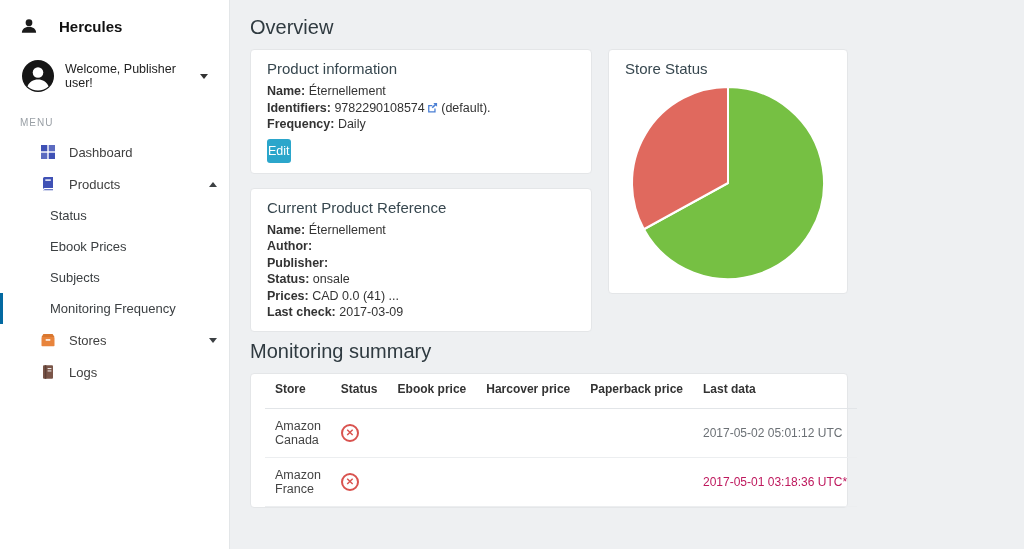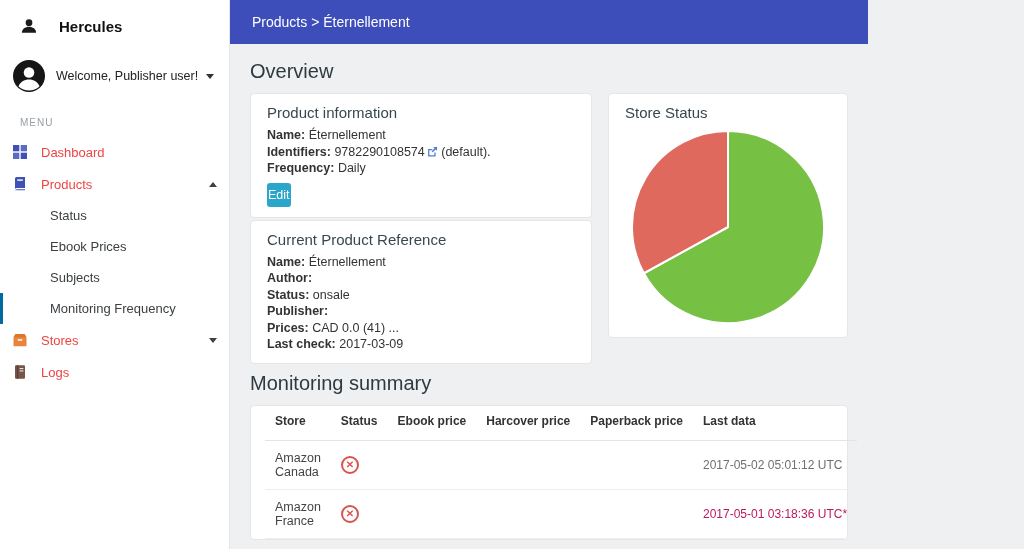--- a/index.html
+++ b/index.html
@@ -3,41 +3,41 @@
 <meta charset="utf-8">
 <style>
   * { box-sizing: border-box; margin: 0; padding: 0; }
   html,body { width:1024px; height:549px; overflow:hidden; }
   body { font-family:"Liberation Sans", sans-serif; background:#eef0f2; }
   .app { display:flex; width:868px; height:549px; }
 
   
   .sidebar { flex:0 0 230px; width:230px; background:#fff; border-right:1px solid #e3e6e8; }
   .brand { display:flex; align-items:center; gap:8px; padding:17px 20px 12px; font-weight:bold; font-size:15px; color:#111; cursor:pointer; }
-  .welcome { display:flex; align-items:center; padding:12px 12px 12px; cursor:pointer; }
+  .welcome { display:flex; align-items:center; padding:12px 21px 12px; cursor:pointer; }
   .avatar { width:34px; height:34px; flex:0 0 34px; }
   .welcome-text { margin-left:10px; font-size:12.5px; color:#222; }
   .menu-label { padding:12px 20px 8px; font-size:10px; color:#9aa0a6; letter-spacing:1px; }
-  .menu-item { display:flex; align-items:center; padding:8px 12px; font-size:13px; color:#ef4444; cursor:pointer; }
+  .menu-item { display:flex; align-items:center; padding:8px 12px; font-size:13px; color:#404040; cursor:pointer;margin-left:28px; }
   .mi-icon { width:16px; height:16px; margin-right:13px; display:inline-flex; }
   .mi-label { flex:0 1 auto; }
   .caret { margin-left:auto; width:0; height:0; border-left:4px solid transparent; border-right:4px solid transparent; }
   .caret-down { border-top:5px solid #3c4043; }
   .caret-up { border-bottom:5px solid #3c4043; }
   .caret-inline { margin-left:8px; width:0; height:0; border-left:4px solid transparent; border-right:4px solid transparent; border-top:5px solid #333; }
   .menu-sub { padding:8px 20px 8px 50px; font-size:13px; color:#3c4043; cursor:pointer; }
   .menu-sub.selected { border-left:3px solid #0369a1; padding-left:47px; }
 
   
   .main { flex:1; display:flex; flex-direction:column; min-width:0; }
   .topbar { flex:0 0 44px; height:44px; background:#3d4eba; color:#fff; display:flex; align-items:center; padding:0 22px; font-size:14px; }
   .content { padding:8px 20px 0; }
   h1 { font-size:20px; font-weight:400; color:#2f3a40; margin:8px 0 10px; }
   .row { display:flex; gap:16px; align-items:flex-start; }
-  .col-left { flex:1; display:flex; flex-direction:column; gap:2px; min-width:0; }
+  .col-left { flex:1; display:flex; flex-direction:column; gap:14px; min-width:0; }
   .card { background:#fff; border:1px solid #e4e6e8; border-radius:4px; padding:10px 16px; }
   .card h2 { font-size:15px; font-weight:400; color:#37474f; margin:0 0 6px; }
   .store-card { flex:0 0 240px; width:240px; }
   .field { font-size:12.5px; color:#333; line-height:16.5px; }
   .flabel { font-weight:bold;text-align:center; }
   .finline-icon { display:inline-flex; vertical-align:-1px; margin-left:2px; cursor:pointer; }
   .btn-edit { margin-top:6px; background:#2ba6cb; color:#fff; border:none; border-radius:3px; padding:5px 1px; font-size:12.5px; font-family:inherit; cursor:pointer; }
   #pie { display:flex; justify-content:center; margin-top:2px; }
 
   .table-card { margin-top:10px; padding:0 14px; }
@@ -123,23 +123,20 @@
               <rect x="7.6" y="4" width="3.8" height="1.1" fill="#fff" opacity="0.85"></rect>
               <rect x="7.6" y="6.4" width="3.8" height="1.1" fill="#fff" opacity="0.85"></rect>
             </svg>
           </span>
           <span class="mi-label">Logs</span>
         </div>
       </nav>
   </aside>
 
   <div class="main">
-    <header class="topbar">
-      <span>Products &gt; Éternellement</span>
-    </header>
 
     <div class="content">
       <h1>Overview</h1>
 
       <div class="row">
         <div class="col-left">
 
           <section class="card">
             <h2>Product information</h2>
             <div id="product-info-fields">
@@ -153,22 +150,22 @@
                 <div class="field"><span class="flabel">Frequency:</span> <span class="fvalue">Daily</span></div>
               </div>
             <button class="btn-edit">Edit</button>
           </section>
 
           <section class="card">
             <h2>Current Product Reference</h2>
             <div id="current-ref-fields">
                 <div class="field"><span class="flabel">Name:</span> <span class="fvalue">Éternellement</span></div>
                 <div class="field"><span class="flabel">Author:</span> <span class="fvalue"></span></div>
+                <div class="field"><span class="flabel">Publisher:</span> <span class="fvalue"></span></div>
                 <div class="field"><span class="flabel">Status:</span> <span class="fvalue">onsale</span></div>
-                <div class="field"><span class="flabel">Publisher:</span> <span class="fvalue"></span></div>
                 <div class="field"><span class="flabel">Prices:</span> <span class="fvalue">CAD 0.0 (41) ...</span></div>
                 <div class="field"><span class="flabel">Last check:</span> <span class="fvalue">2017-03-09</span></div>
               </div>
           </section>
 
         </div>
 
         <section class="card store-card">
           <h2>Store Status</h2>
           <div id="pie">

